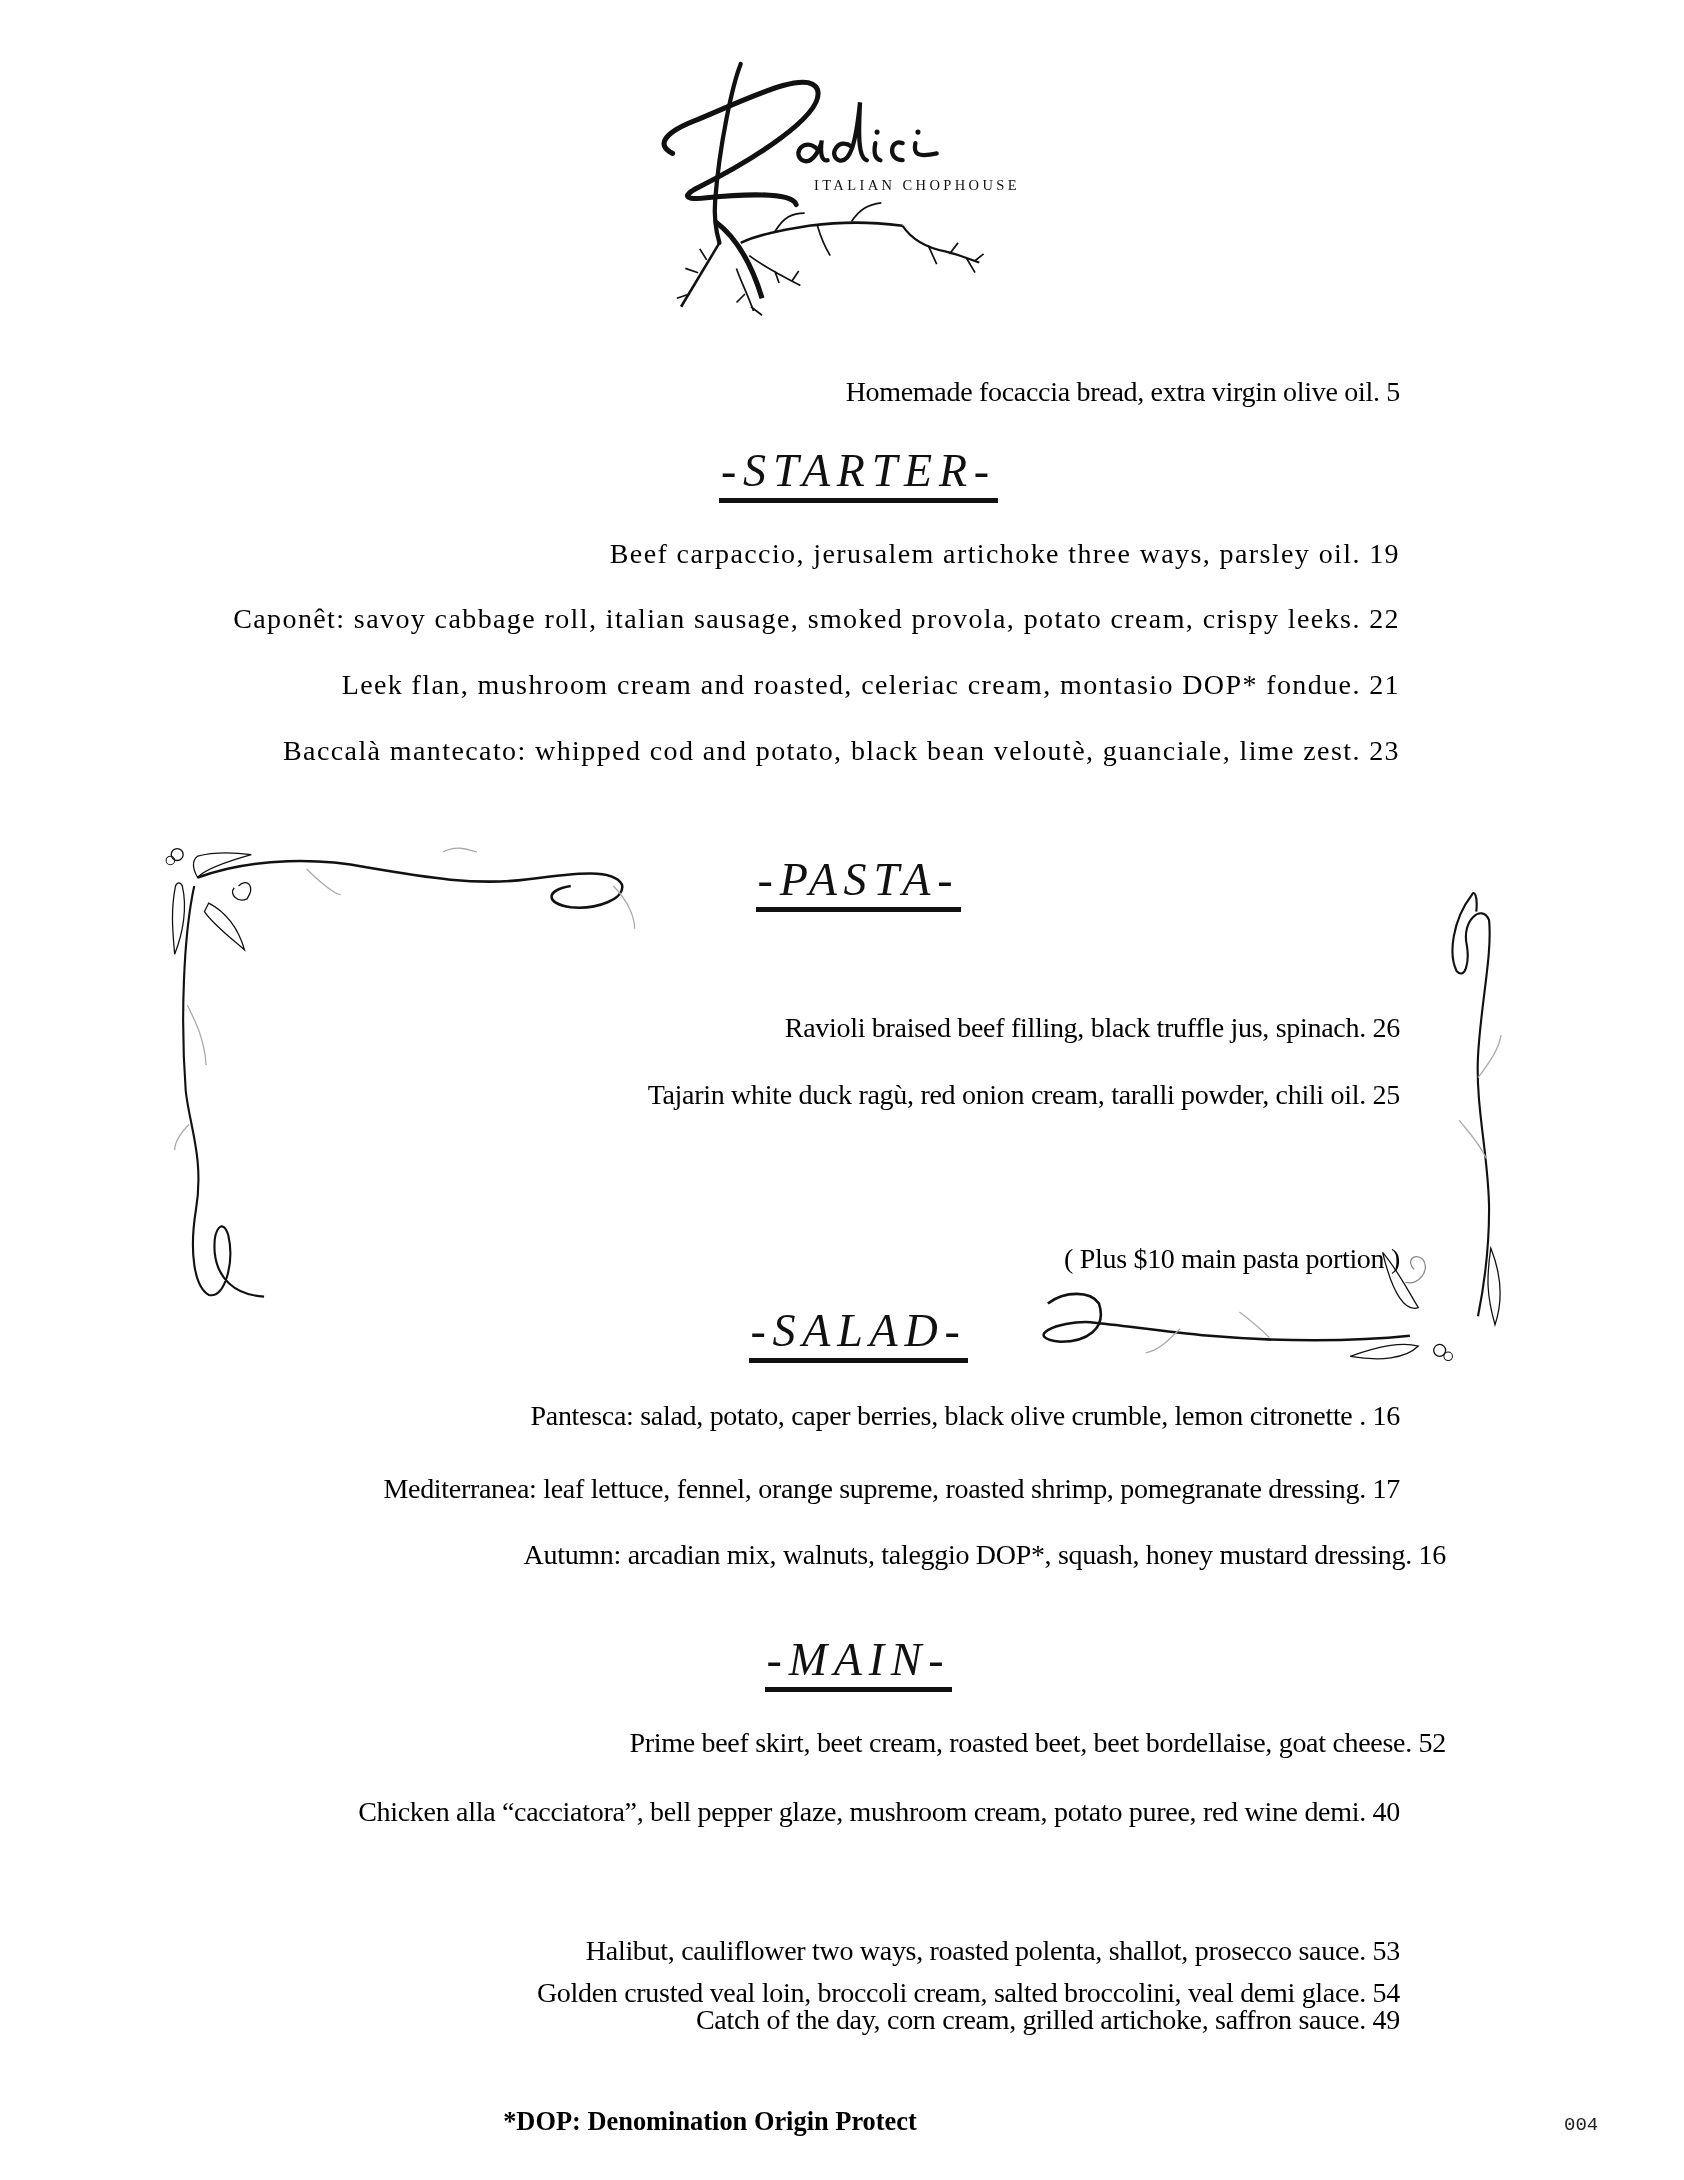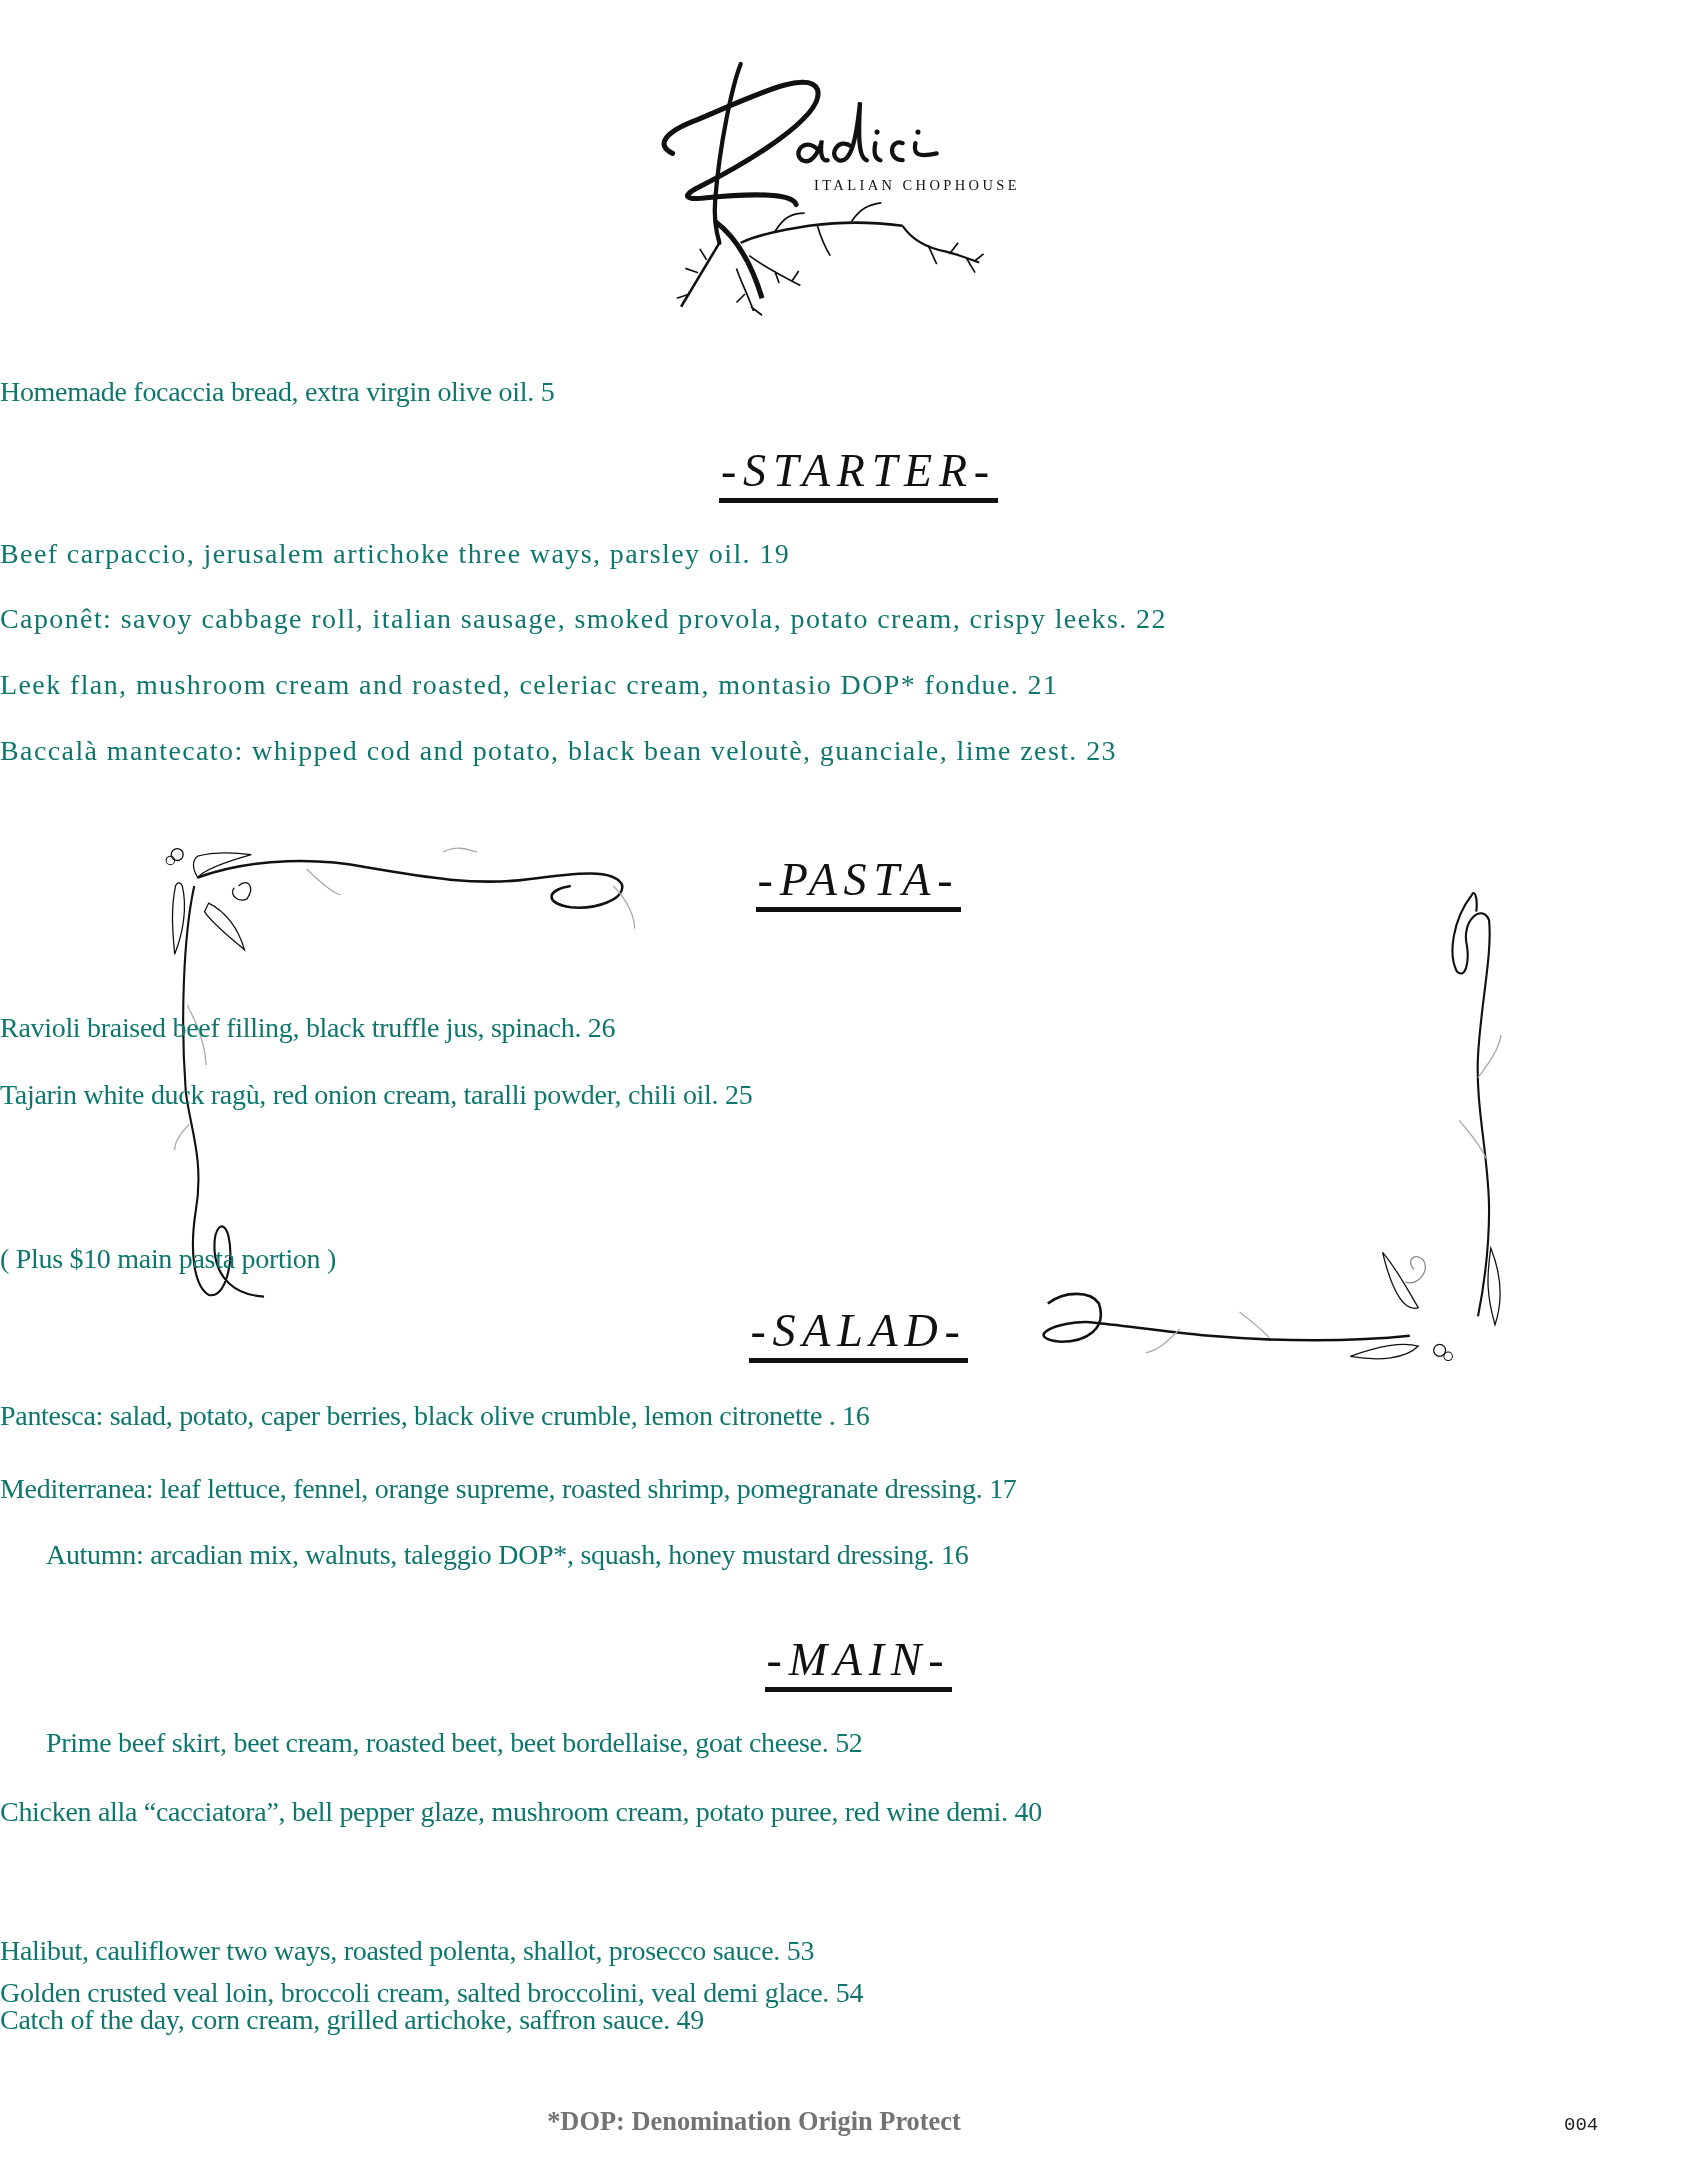--- a/index.html
+++ b/index.html
@@ -38,25 +38,25 @@
       font-size: 14.5px;
       letter-spacing: 3.4px;
       color: #111;
       white-space: nowrap;
     }
     
     .line {
       position: absolute;
       left: 0;
       width: 1400px;
-      text-align: left;
+      text-align: right;
       white-space: nowrap;
       font-size: 28px;
       line-height: 34px;
-      color: #0f766e;
+      color: #000000;
     }
     .line.wide {
       letter-spacing: 1.4px;
     }
     .line.condensed {
       letter-spacing: -0.3px;
     }
     .heading {
       position: absolute;
       left: 0;
@@ -76,23 +76,22 @@
       padding: 0 1.7px 1.7px 1.7px;
     }
     .footnote {
       position: absolute;
       left: 0;
       width: 1420px;
       text-align: center;
       font-size: 26.4px;
       font-weight: bold;
       line-height: 34px;
-      color: #737373;
-      white-space: nowrap;
-      margin-left: 44px;
+      color: #000000;
+      white-space: nowrap;
     }
     .page-num {
       position: absolute;
       left: 1564px;
       top: 2114px;
       font-family: Liberation Mono, monospace;
       font-size: 19px;
       color: #222;
     }
     .ornament {

